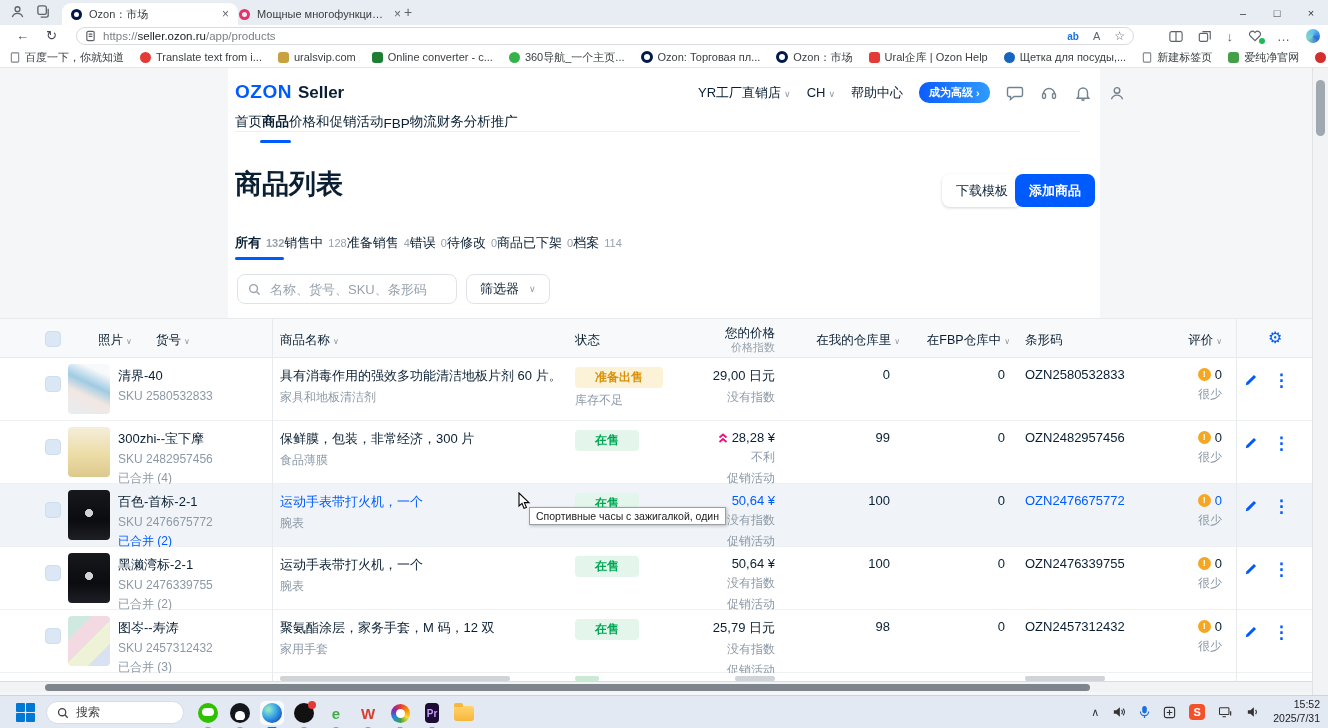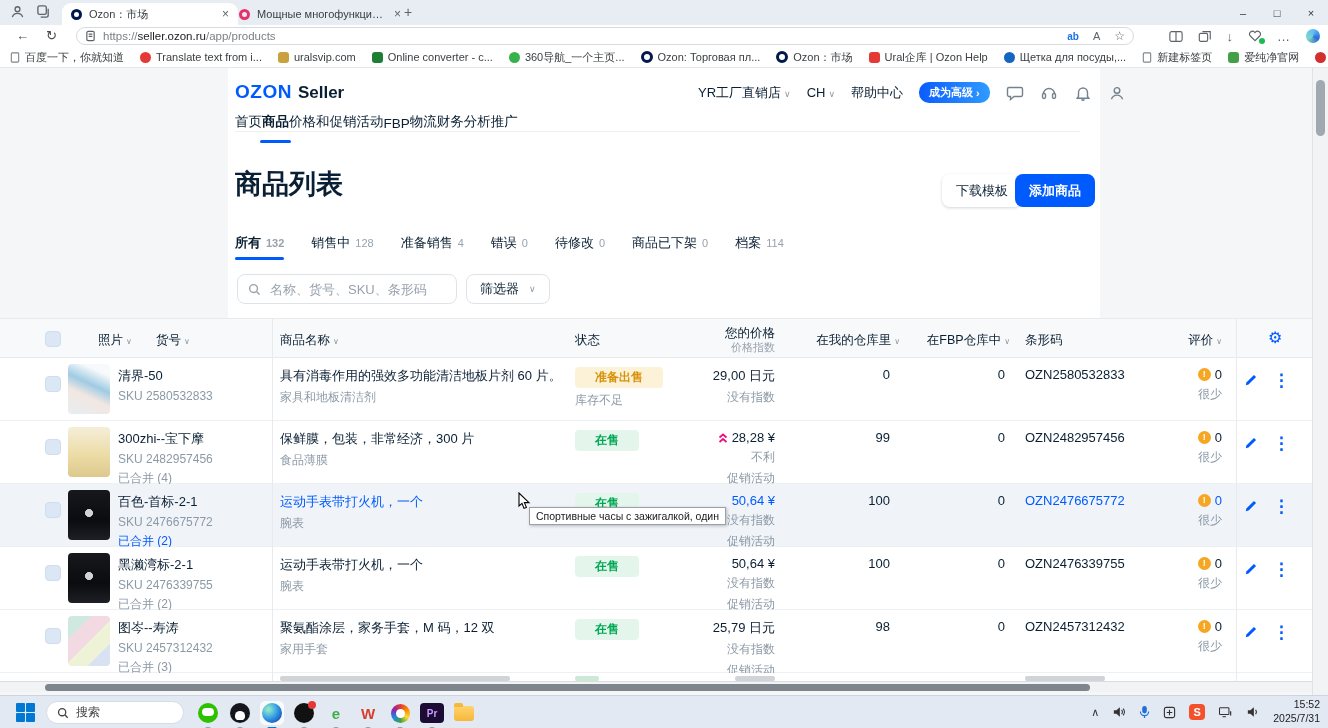--- a/index.html
+++ b/index.html
@@ -50,21 +50,21 @@
   .nav{position:absolute;left:7px;top:45px;width:845px;display:flex;font-size:13.5px;color:#0a1f33;
        padding-bottom:0;border-bottom:1px solid #eef1f3;align-items:flex-end;}
   .nav span{cursor:default;}
   .nav .active{font-weight:700;position:relative;}
   .nav .active::after{content:"";position:absolute;left:-2px;right:-2px;bottom:-12px;height:3px;background:#005bff;border-radius:2px;}
   .ptitle{position:absolute;left:7px;top:98px;font-size:27px;font-weight:800;color:#0a1f33;}
   .btn{border:none;border-radius:8px;font-size:13px;height:33px;padding:0 14px;cursor:pointer;
        font-family:"Liberation Sans","DejaVu Sans",sans-serif;}
   .btn.dl{position:absolute;left:714px;top:106px;background:#fff;color:#0a1f33;box-shadow:0 1px 3px rgba(16,24,40,.18);}
   .btn.add{position:absolute;left:787px;top:106px;background:#005bff;color:#fff;font-weight:700;}
-  .ftabs{position:absolute;left:7px;top:166px;display:flex;gap:27px;font-size:13px;color:#0a1f33;}
+  .ftabs{position:absolute;left:7px;top:166px;display:flex;font-size:13px;color:#0a1f33;}
   .ftab{position:relative;cursor:default;white-space:nowrap;}
   .ftab .cnt{font-size:11px;color:#98a2ad;margin-left:5px;}
   .ftab.active{font-weight:700;}
   .ftab.active::after{content:"";position:absolute;left:0;right:0;bottom:-8px;height:3px;background:#005bff;border-radius:2px;}
   .search{position:absolute;left:9px;top:206px;width:220px;height:30px;border:1px solid #dfe3e8;border-radius:8px;
           background:#fff;display:flex;align-items:center;padding:0 10px;gap:7px;box-sizing:border-box;}
   .search input{border:none;outline:none;flex:1;font-size:13px;color:#0a1f33;background:transparent;min-width:0;
                 font-family:"Liberation Sans","DejaVu Sans",sans-serif;}
   .search input::placeholder{color:#98a2ad;}
   .fbtn{position:absolute;left:238px;top:206px;height:30px;border:1px solid #dfe3e8;border-radius:8px;background:#fff;
@@ -142,21 +142,21 @@
   .wechat{background:#2dc100;position:relative;}
   .wechat:before{content:"";position:absolute;left:4px;top:5px;width:12px;height:8px;background:#fff;border-radius:4px;}
   .qq{background:#14171c;position:relative;}
   .qq:before{content:"";position:absolute;left:5px;top:8px;width:10px;height:9px;background:#fff;border-radius:50% 50% 40% 40%;}
   .edgei{background:radial-gradient(circle at 32% 32%,#8be3c8 8%,#35a1e8 45%,#1b56b8 80%);}
   .blackapp{background:#111;position:relative;}
   .blackapp:after{content:"";position:absolute;right:-2px;top:-2px;width:8px;height:8px;border-radius:50%;background:#e53935;}
   .letter{font-weight:800;font-size:15px;line-height:1;}
   .ring{width:19px;height:19px;border-radius:50%;background:conic-gradient(#e53935,#fb8c00,#fdd835,#43a047,#1e88e5,#8e24aa,#e53935);position:relative;}
   .ring:before{content:"";position:absolute;left:5px;top:5px;width:9px;height:9px;border-radius:50%;background:#fff;}
-  .pr{width:24px;height:20px;border-radius:4px;background:#1c0b33;color:#c79bff;font-size:10px;font-weight:700;
+  .pr{width:14px;height:20px;border-radius:4px;background:#1c0b33;color:#c79bff;font-size:10px;font-weight:700;
       display:flex;align-items:center;justify-content:center;}
   .tfolder{width:20px;height:15px;background:linear-gradient(#ffd36b,#f6b73c);border-radius:2px 3px 3px 3px;position:relative;}
   .tfolder:before{content:"";position:absolute;left:0;top:-3px;width:9px;height:4px;background:#f6b73c;border-radius:2px 2px 0 0;}
   .tray{position:absolute;right:8px;top:0;height:32px;display:flex;align-items:center;gap:13px;color:#1b1b1b;}
   .clock{text-align:right;font-size:10.5px;line-height:1.3;color:#1b1b1b;}
   .sogou{width:16px;height:16px;border-radius:4px;background:#f4502a;color:#fff;font-size:11px;font-weight:800;
          display:flex;align-items:center;justify-content:center;}
   .trayglyph{font-size:11px;color:#333;}
 </style>
 </head>
@@ -370,21 +370,21 @@
       <span class="hc" style="left:918px;width:92px;text-align:right"><span>在FBP仓库中</span><span class="chev">∨</span></span>
       <span class="hc" style="left:1025px"><span>条形码</span></span>
       <span class="hc" style="left:1150px;width:72px;text-align:right"><span>评价</span><span class="chev">∨</span></span>
       <button class="gearbtn">⚙</button>
     </div>
 
     <div class="trow" style="top:40px">
       <span class="cb"></span>
       <div class="thumb t1"></div>
       <div class="cell art">
-        <div class="nm">清界-50</div>
+        <div class="nm">清界-40</div>
         <div class="sub">SKU 2580532833</div>
       </div>
       <div class="cell namec">
         <div class="nm">具有消毒作用的强效多功能清洁地板片剂 60 片。</div>
         <div class="sub">家具和地板清洁剂</div>
       </div>
       <div class="cell statusc">
         <span class="badge o">准备出售</span>
         <div class="sub">库存不足</div>
       </div>

